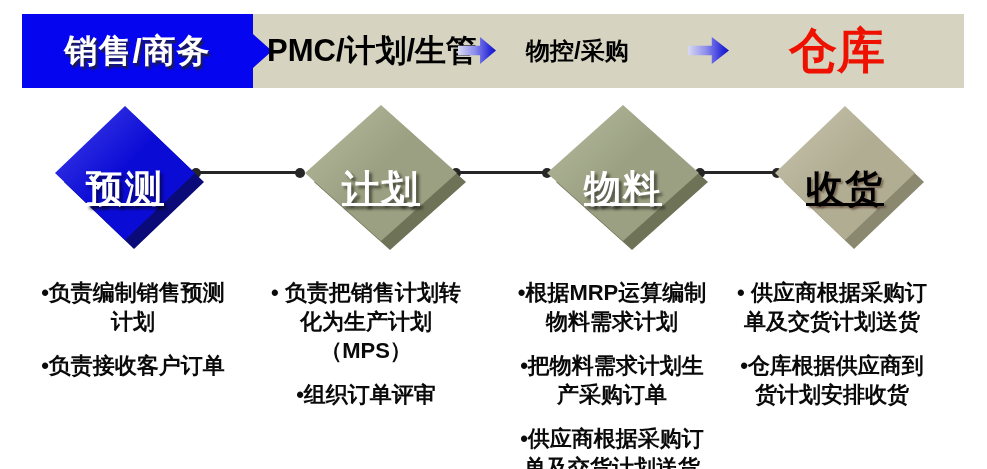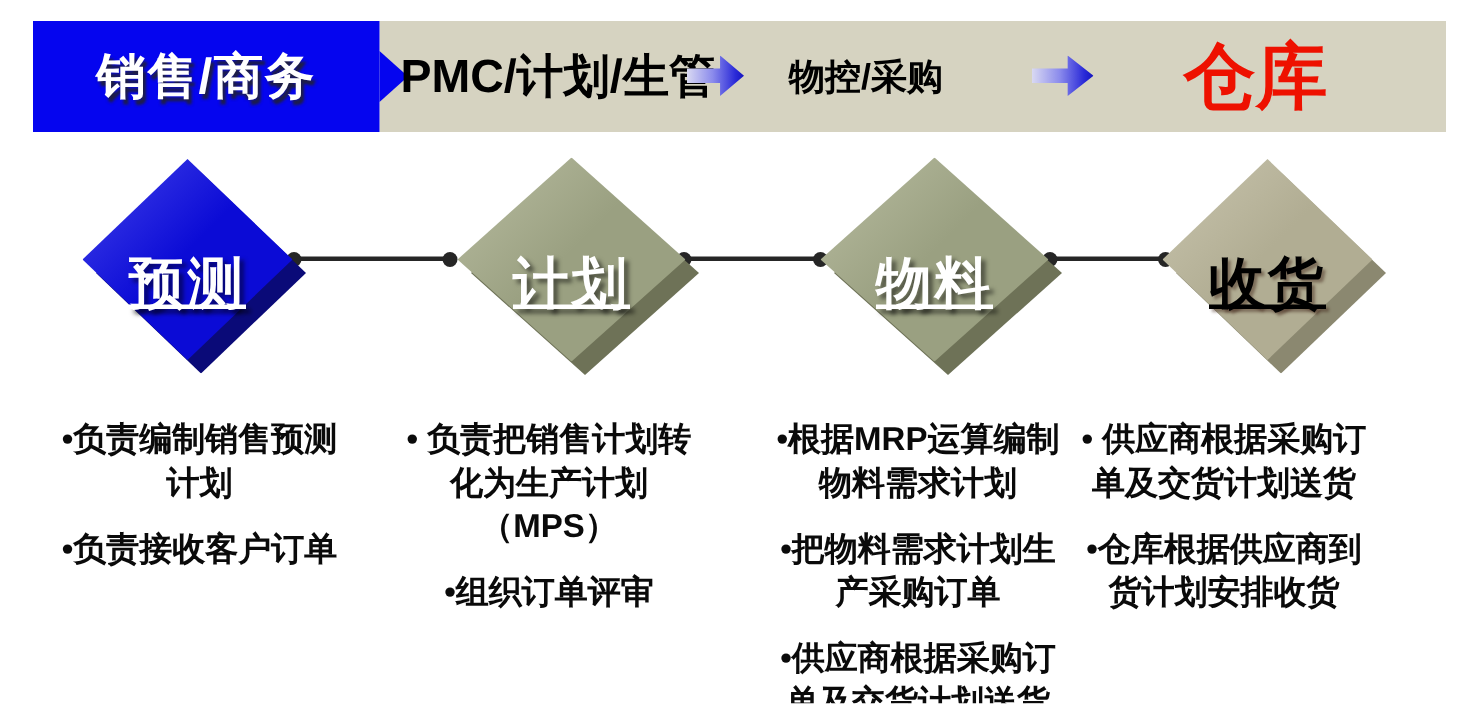--- a/index.html
+++ b/index.html
@@ -63,21 +63,21 @@
     text-shadow:3px 3px 3px rgba(0,0,0,0.5);
     text-decoration:underline;
   }
   .d4 .d-label{color:#000000;text-shadow:2px 2px 2px rgba(60,30,20,0.45);}
   
   .col{position:absolute;top:254px;text-align:center;font-size:22px;line-height:1.32;color:#0a0a0a;margin-top:24px;}
   .col .note{margin:0 0 15px 0;word-break:break-word;}
   .col.c-1{left:36px;width:194px;}
   .col.c-2{left:268px;width:196px;}
   .col.c-3{left:514px;width:196px;}
-  .col.c-4{left:716px;width:200px;}
+  .col.c-4{left:732px;width:200px;}
 </style>
 </head>
 <body>
 
 <div class="stage">
 
   <div class="topbar"></div>
   <div class="bluebox">
     <span>销售/商务</span>
   </div>

